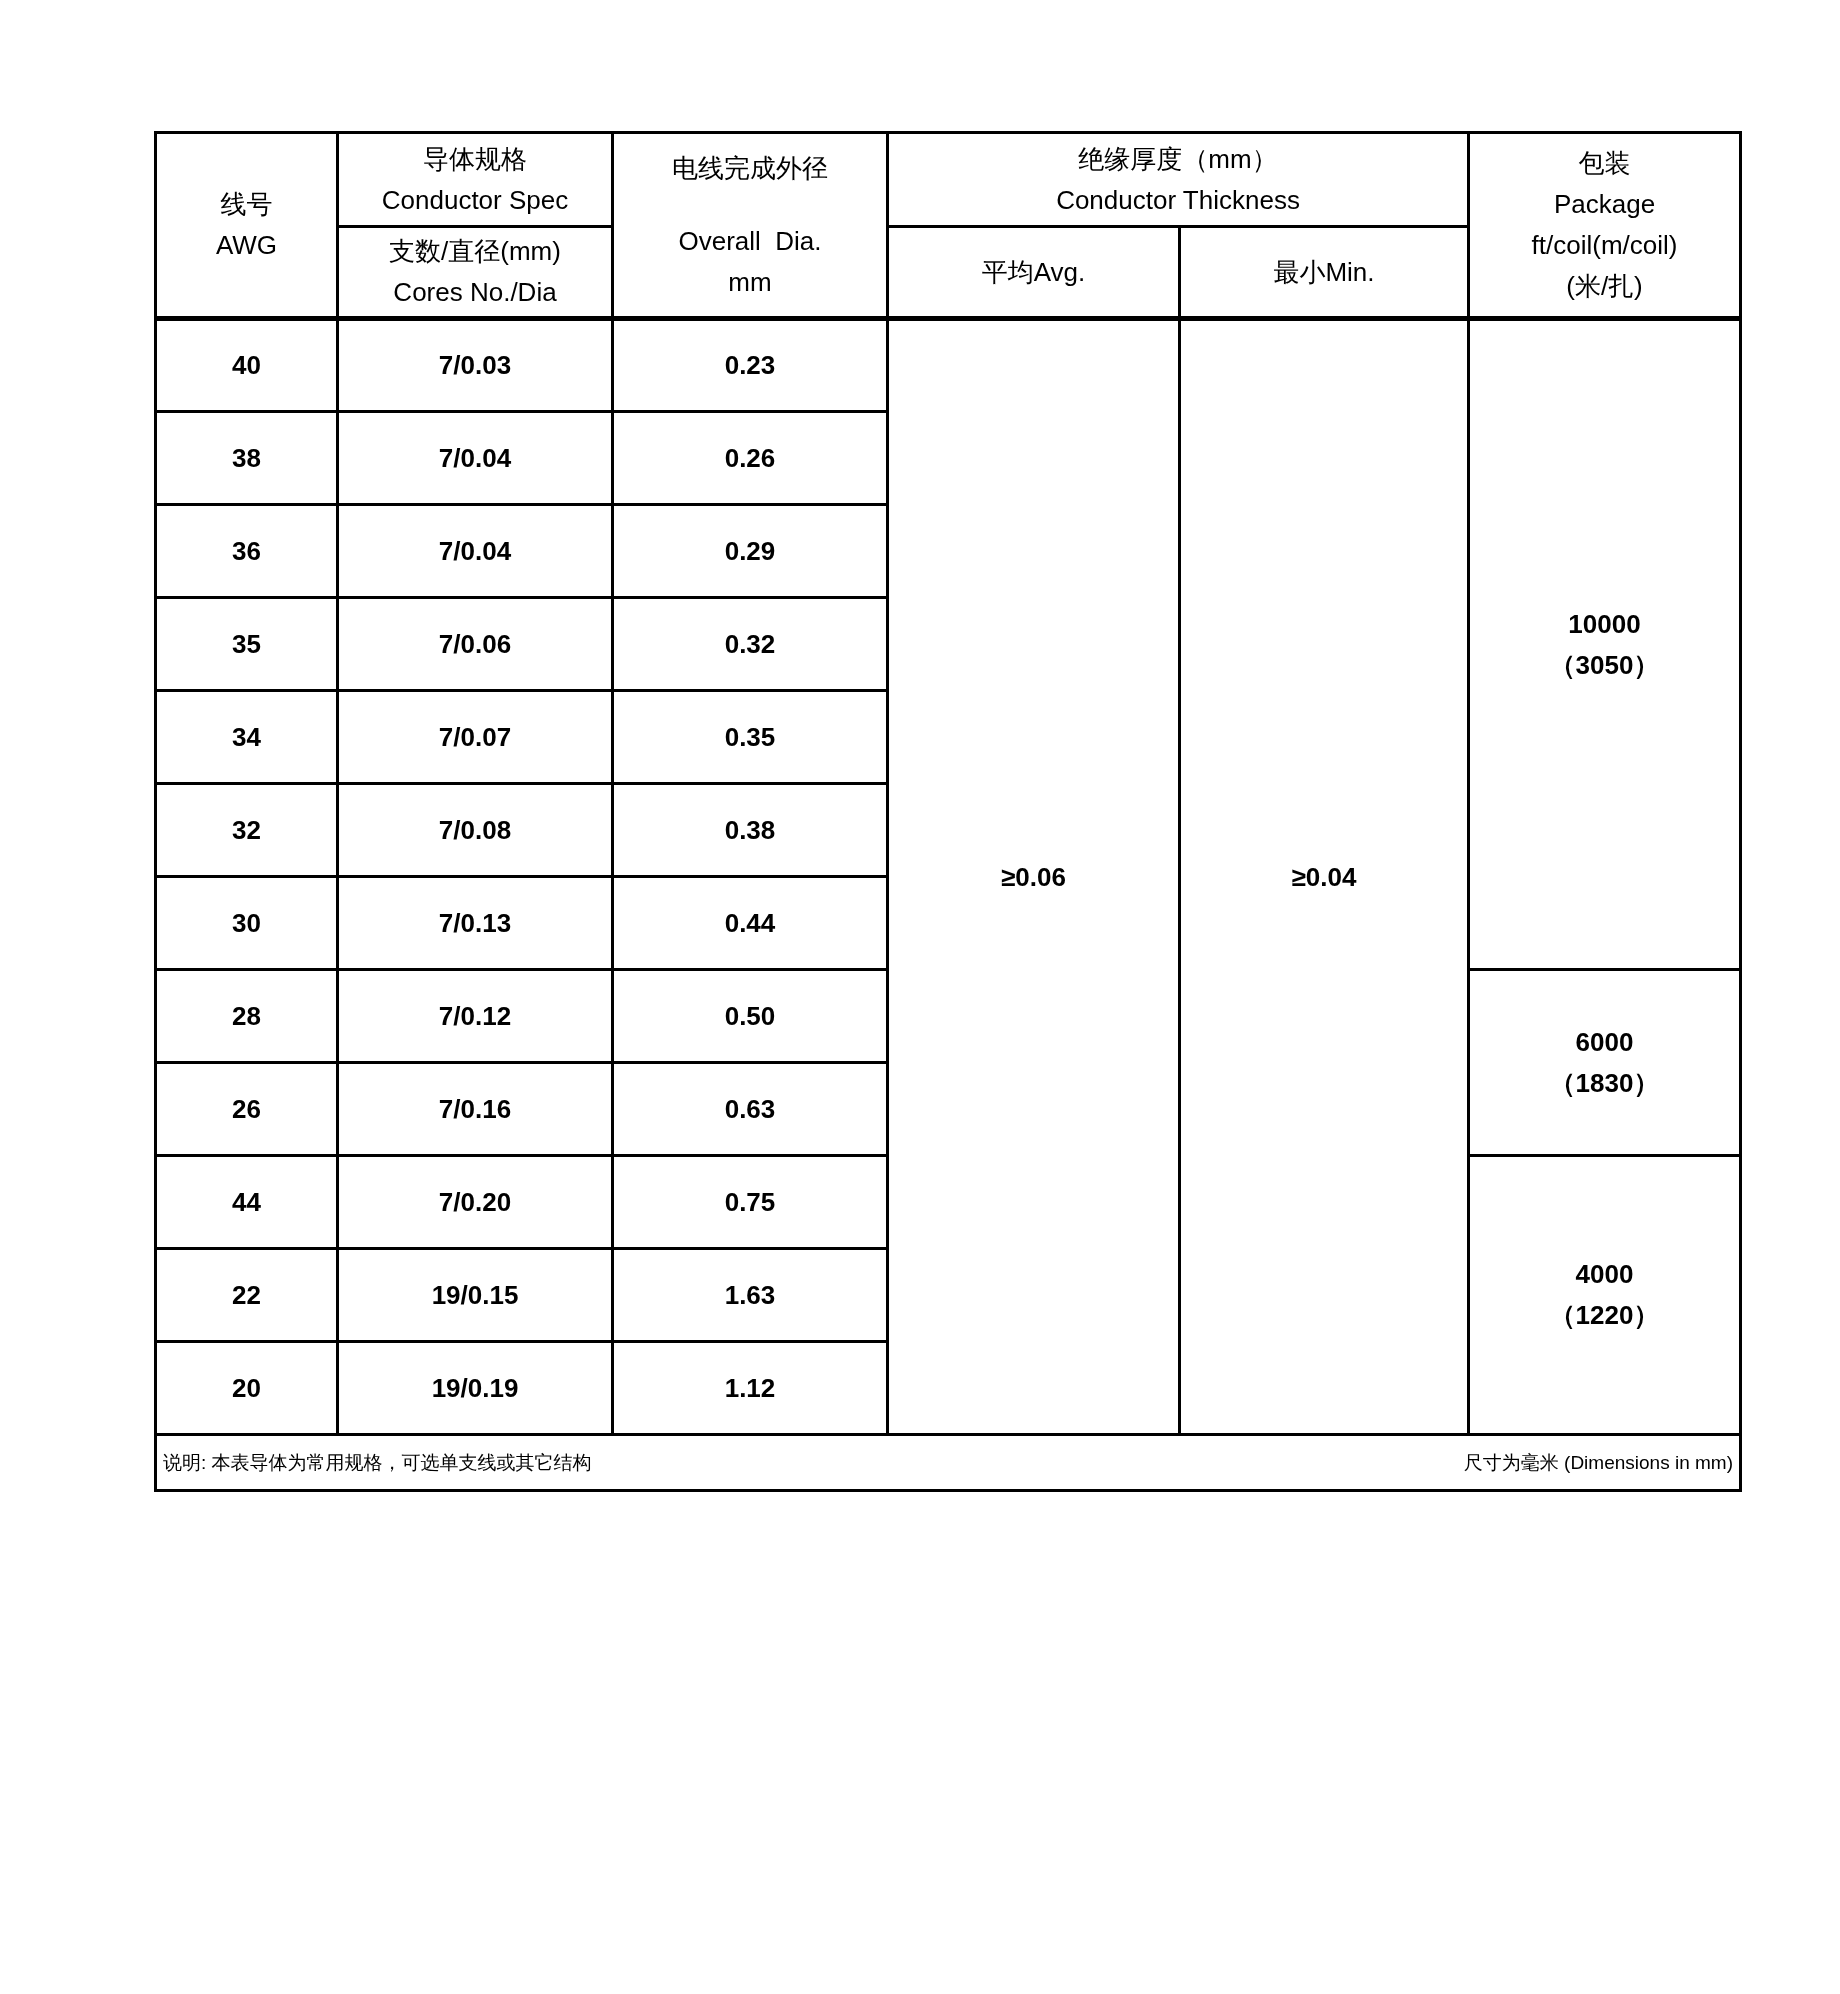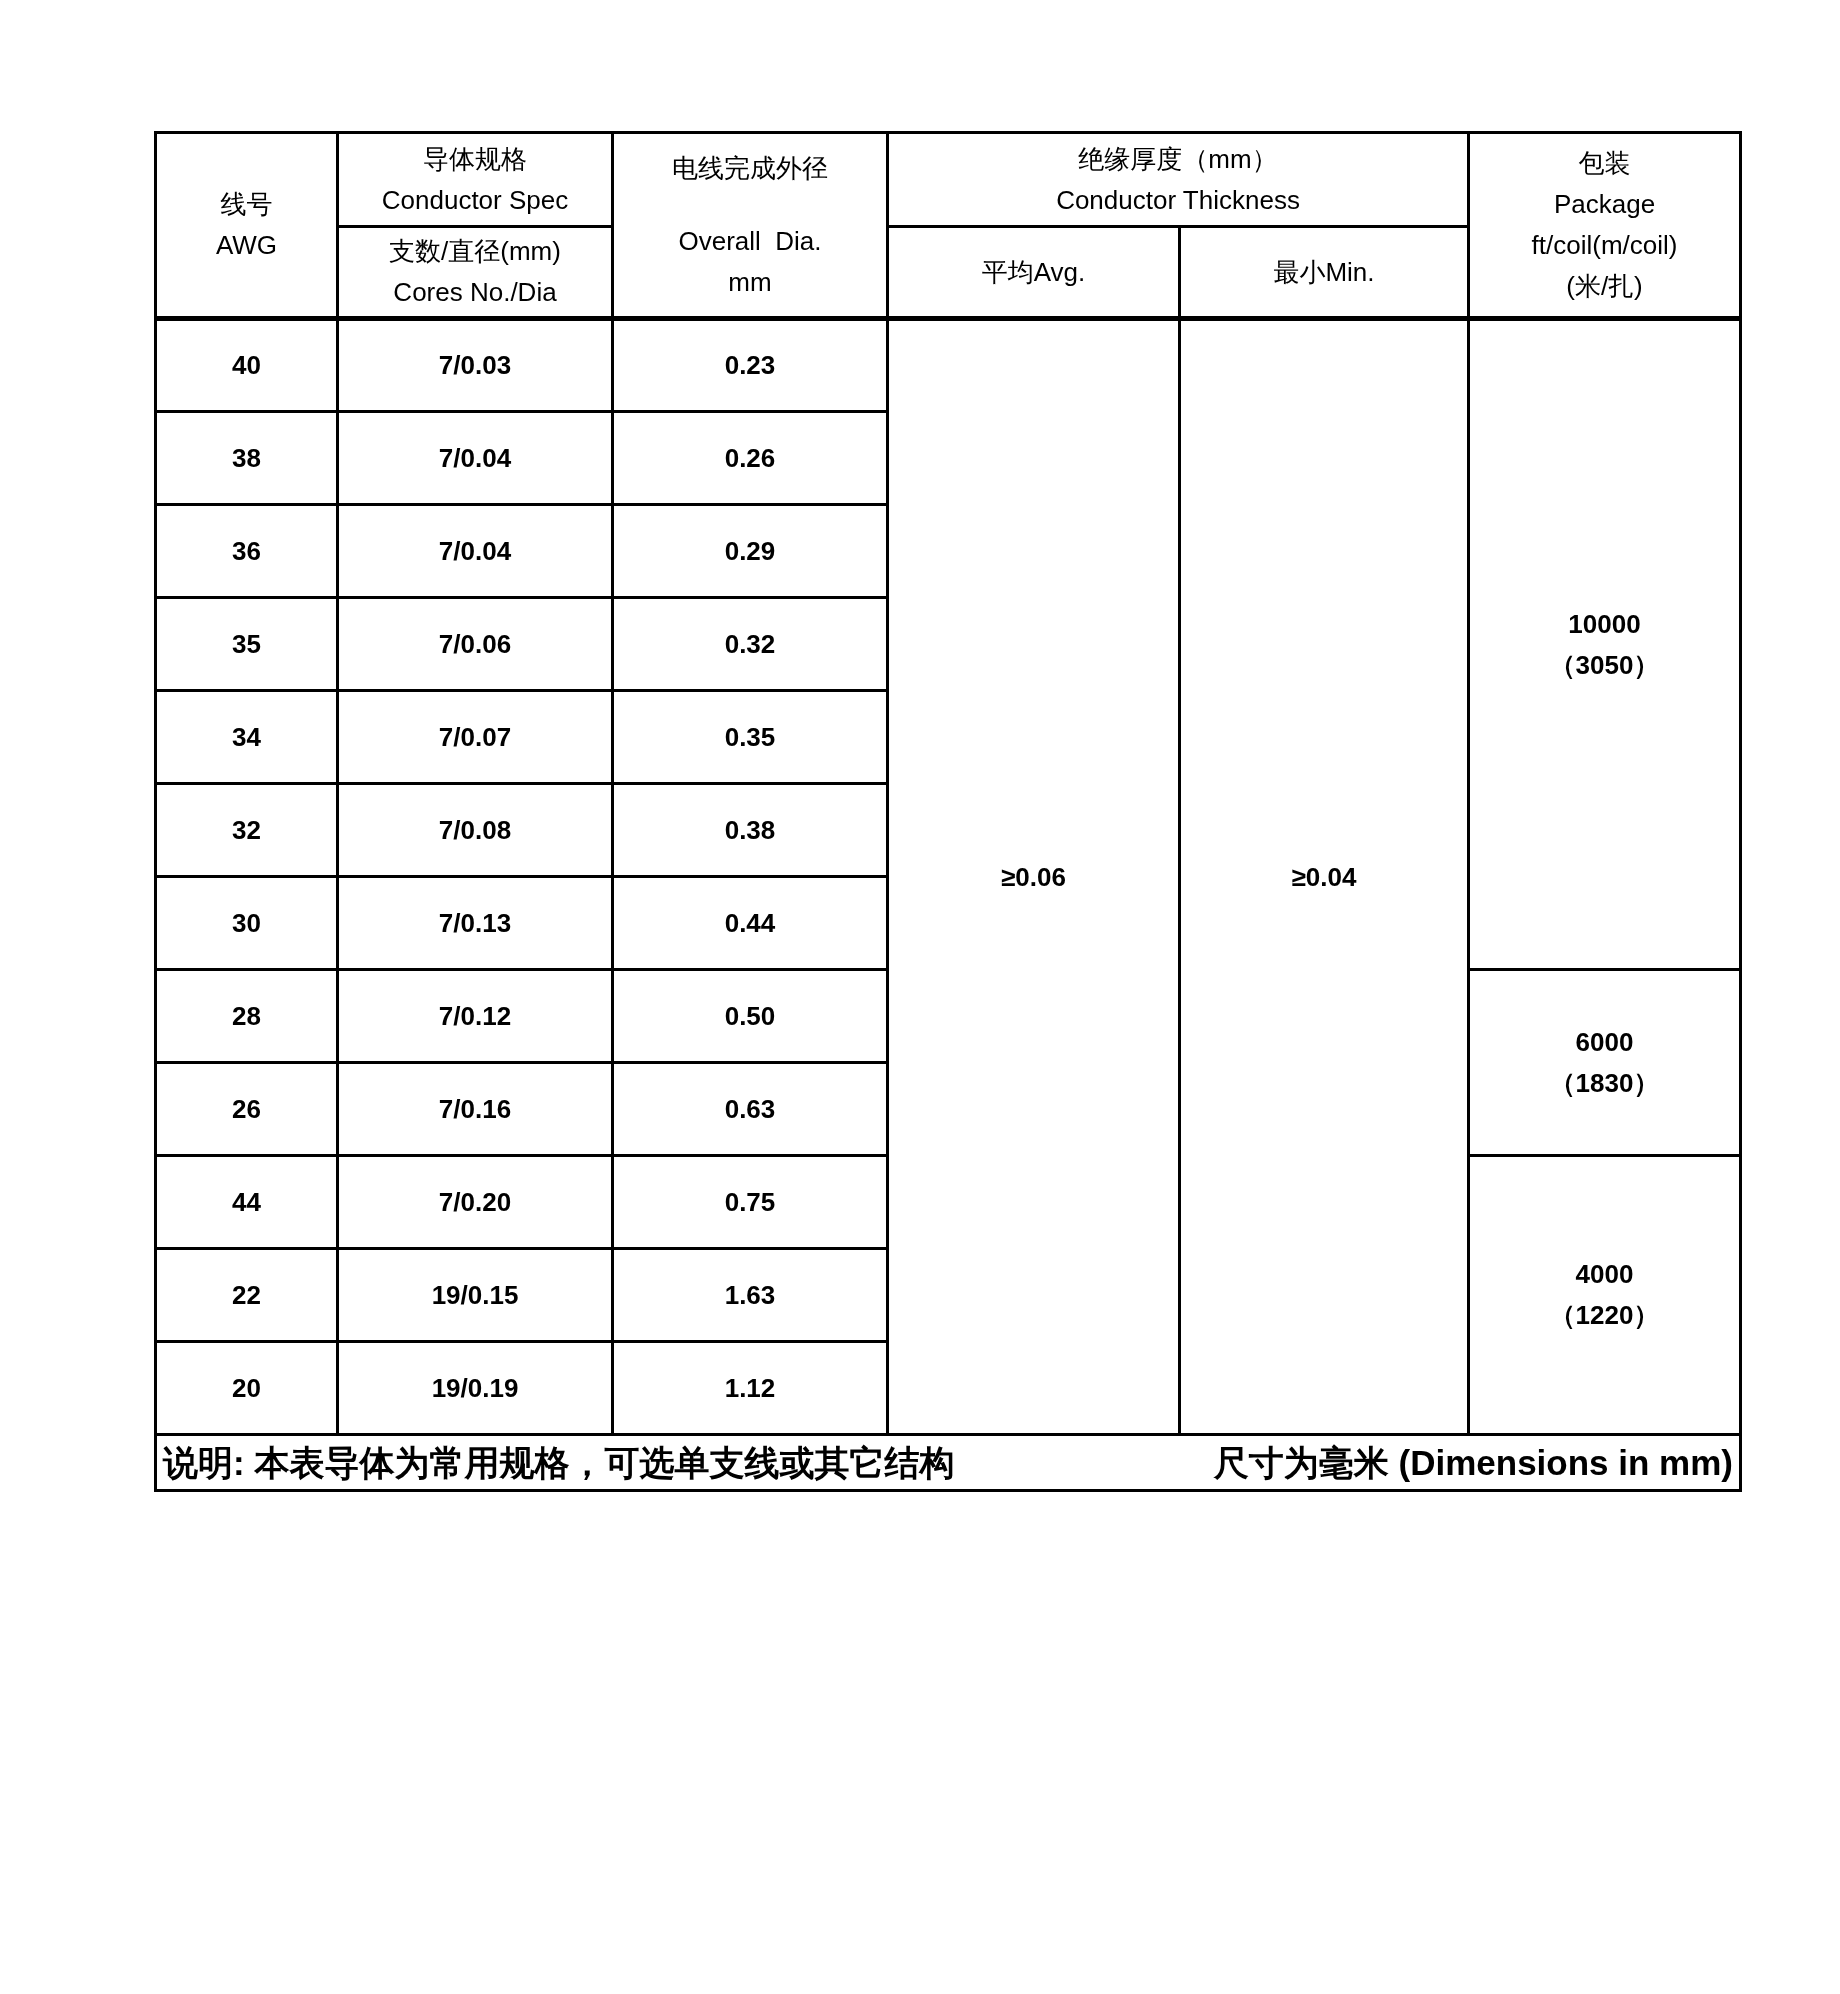--- a/index.html
+++ b/index.html
@@ -26,21 +26,21 @@
     overflow: hidden;
   }
   tr.r-h1 { height: 94px; }
   tr.r-h2 { height: 92px; }
   tr.data { height: 93px; font-weight: bold; }
   tr.r-foot { height: 56px; }
 
   .hdr-bottom { border-bottom: 5.2px solid #000; }
   .prewrap { white-space: pre-wrap; margin-top: 32px; }
 
-  td.foot-cell { border: 3.7px solid #000; font-size: 35px; font-weight: bold; }
+  td.foot-cell { border: 3.7px solid #000; font-size: 19px; }
   .foot {
     display: flex; justify-content: space-between; align-items: center;
     width: 100%; padding: 0 6px;
   }
   .foot span { white-space: nowrap; }
 </style>
 </head>
 <body>
 
 <div class="page">

